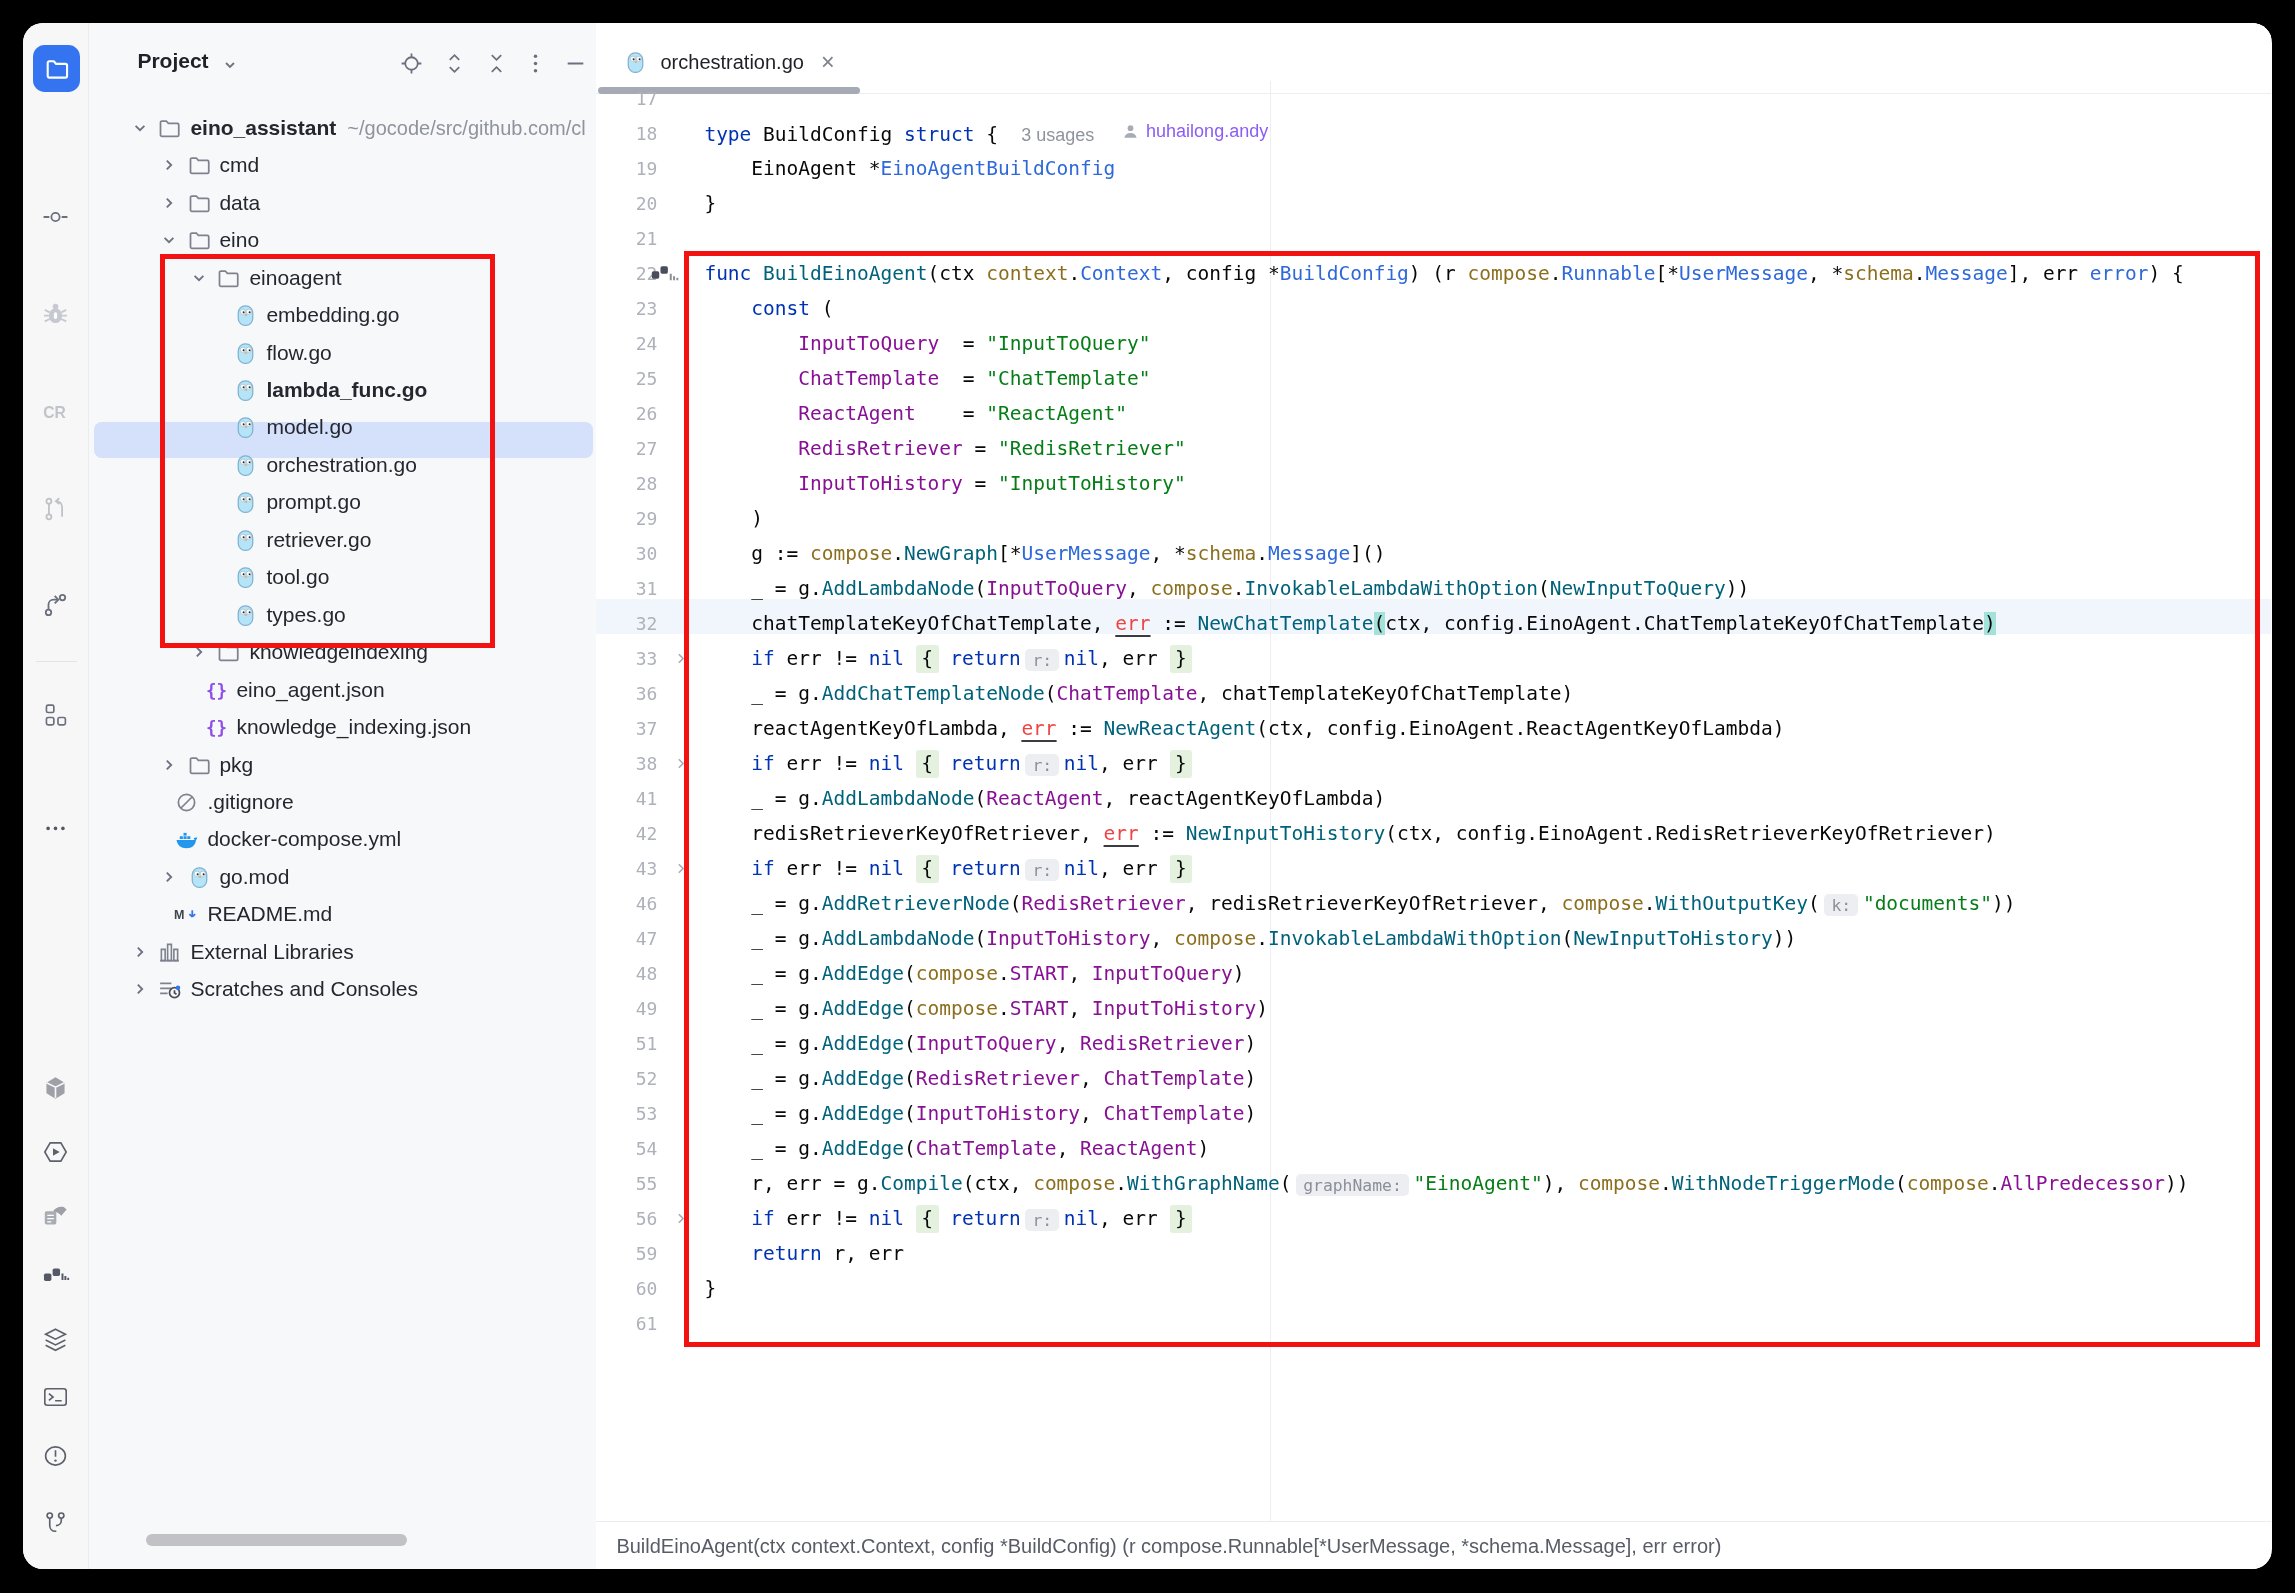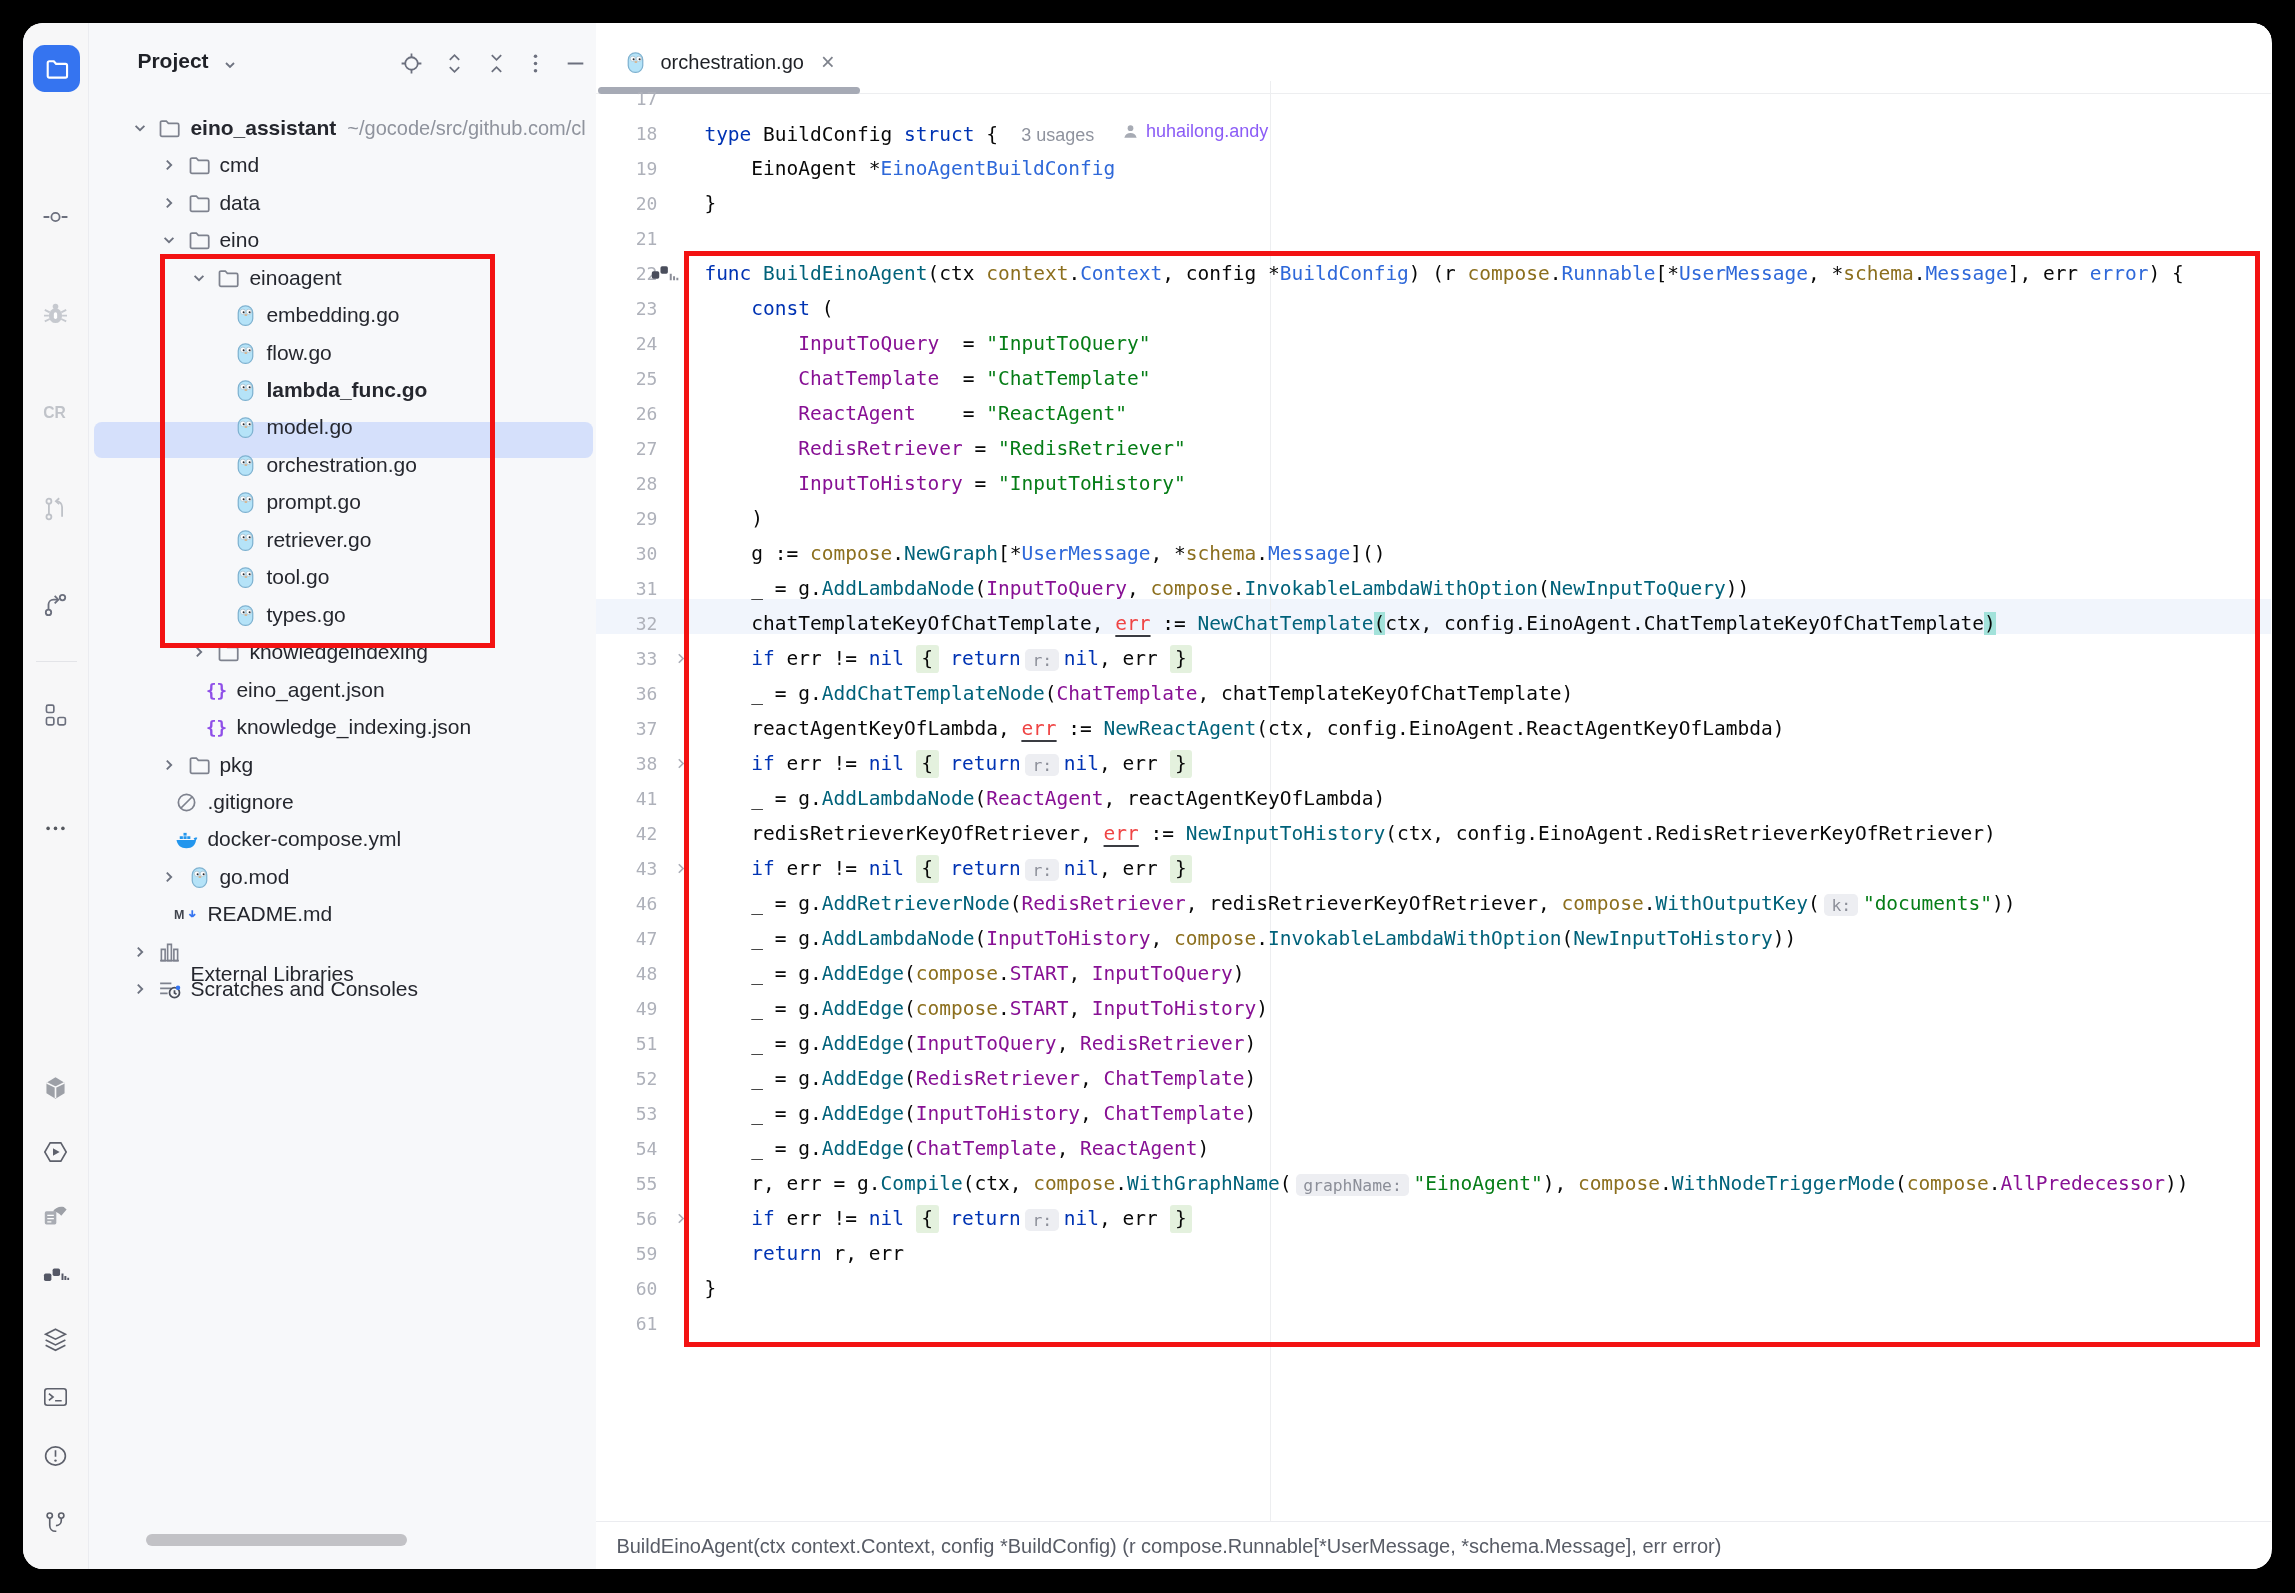--- a/index.html
+++ b/index.html
@@ -442,21 +442,21 @@
             <span class="t-label" style="left: 118px;">README.md</span>
           </div>
           <div class="tree-row" style="top: 910px;">
             <span class="t-chev" style="left: 40px;"><svg viewBox="0 0 20 20" fill="none" stroke="#6E7380" stroke-width="1.7">
                 <path d="M8 6l4 4-4 4"></path>
               </svg></span>
             <span class="t-icon" style="left: 68px;"><svg viewBox="0 0 20 20" fill="none" stroke="#7E828E" stroke-width="1.3">
                 <path d="M3.5 16.5v-9h3v9zM8.5 16.5v-13h3v13zM13.5 16.5v-9h3v9z"></path>
                 <path d="M2.5 16.5h15"></path>
               </svg></span>
-            <span class="t-label" style="left: 101px; margin-top: 22px;">External Libraries</span>
+            <span class="t-label" style="left: 101px;">External Libraries</span>
           </div>
           <div class="tree-row" style="top: 947px;">
             <span class="t-chev" style="left: 40px;"><svg viewBox="0 0 20 20" fill="none" stroke="#6E7380" stroke-width="1.7">
                 <path d="M8 6l4 4-4 4"></path>
               </svg></span>
             <span class="t-icon" style="left: 68px;"><svg viewBox="0 0 20 20" fill="none" stroke="#7E828E" stroke-width="1.4">
                 <path d="M2.5 5h9M2.5 9h9M2.5 13h6"></path>
                 <circle cx="14" cy="12.5" r="4" stroke="#4A4E59"></circle>
                 <path d="M14 10.6v2.2l1.6 1" stroke="#4A4E59"></path>
                 <circle cx="16.8" cy="8.6" r="1.8" fill="#3574F0" stroke="none"></circle>

